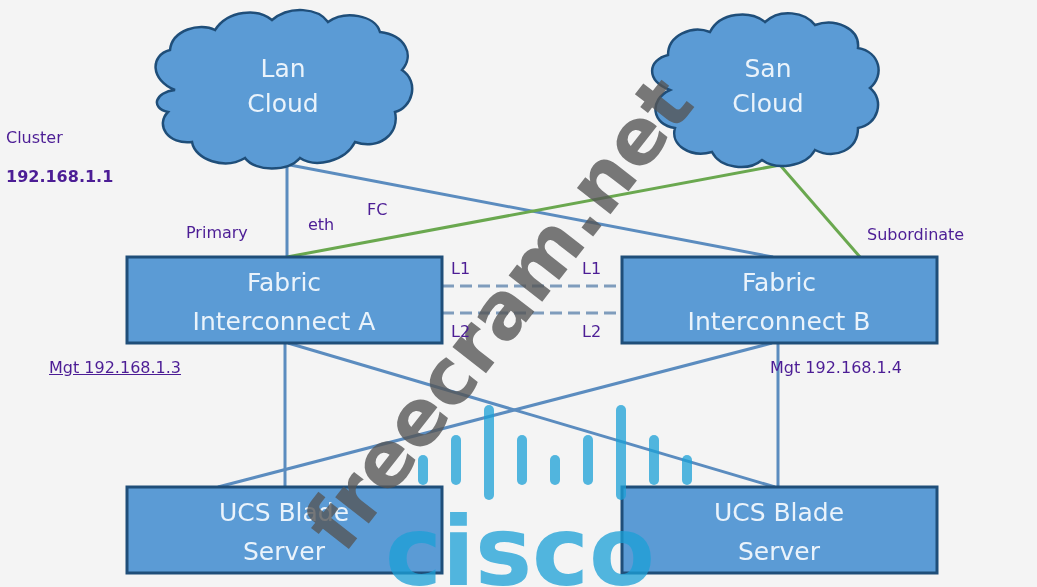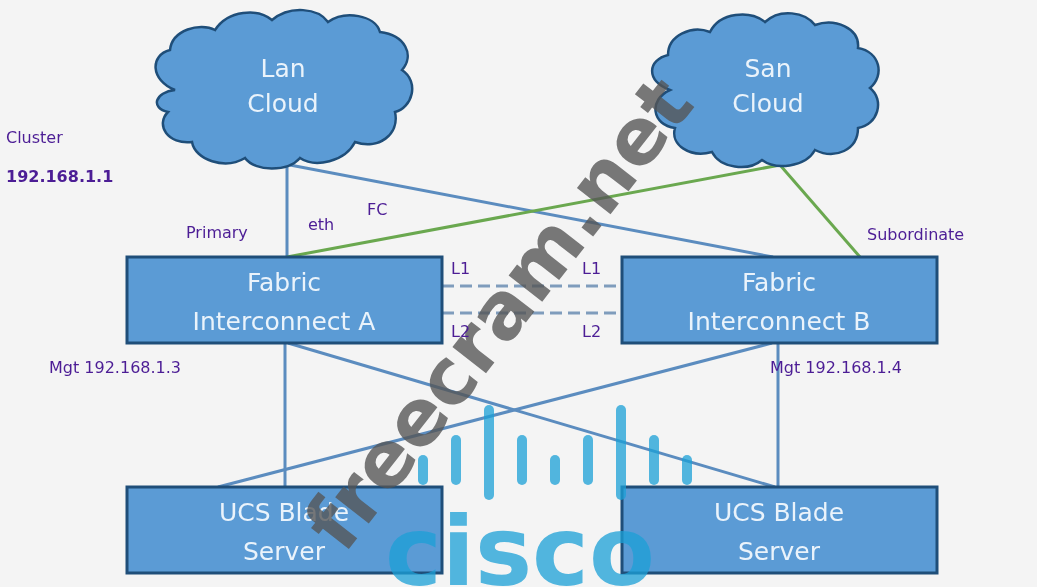--- a/index.html
+++ b/index.html
@@ -84,14 +84,14 @@
 <div class="lbl" style="left:6px;top:123px;">Cluster</div>
 <div class="lbl" style="left:6px;top:162px;font-weight:bold;">192.168.1.1</div>
 <div class="lbl" style="left:166px;top:218px;margin-left:20px;">Primary</div>
 <div class="lbl" style="left:308px;top:210px;">eth</div>
 <div class="lbl" style="left:367px;top:195px;">FC</div>
 <div class="lbl" style="left:867px;top:220px;">Subordinate</div>
 <div class="lbl" style="left:451px;top:254px;">L1</div>
 <div class="lbl" style="left:582px;top:254px;">L1</div>
 <div class="lbl" style="left:451px;top:317px;">L2</div>
 <div class="lbl" style="left:582px;top:317px;">L2</div>
-<div class="lbl" style="left:49px;top:353px;">Mgt 192.168.1.3</div>
+<div class="lbl" style="left:49px;top:353px;text-decoration:underline;">Mgt 192.168.1.3</div>
 <div class="lbl" style="left:770px;top:353px;">Mgt 192.168.1.4</div>
 
 </body></html>

